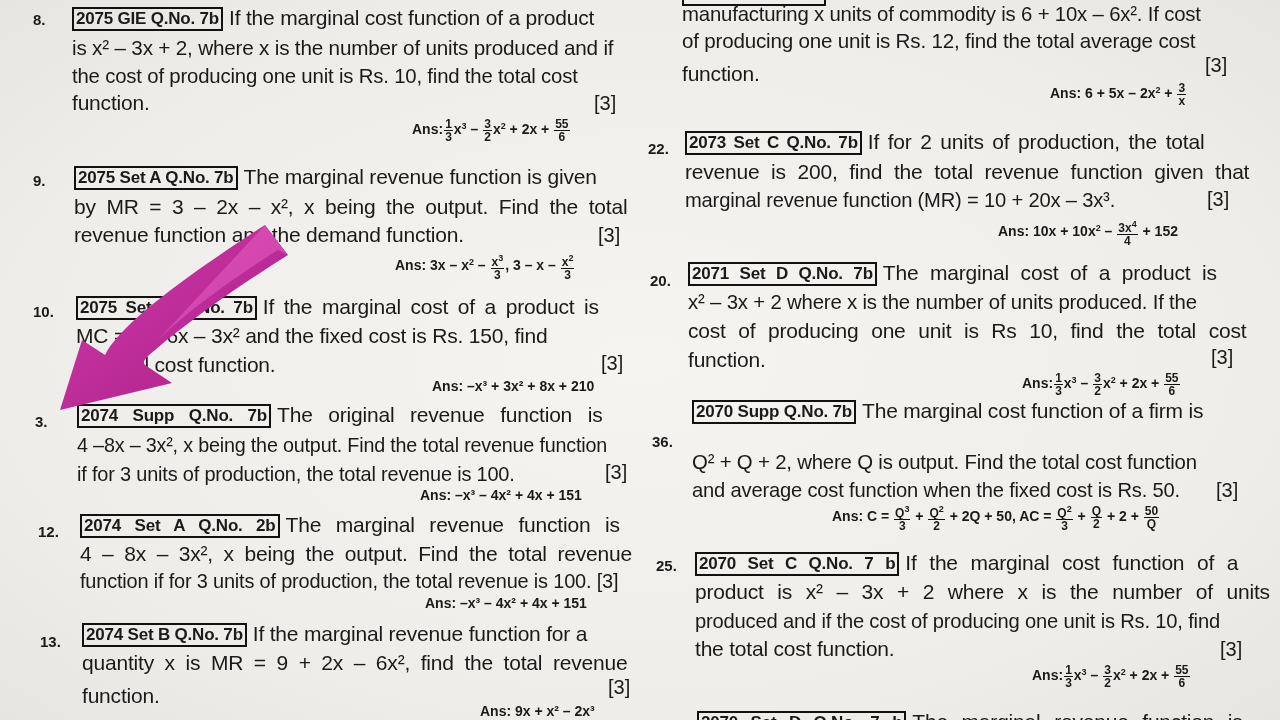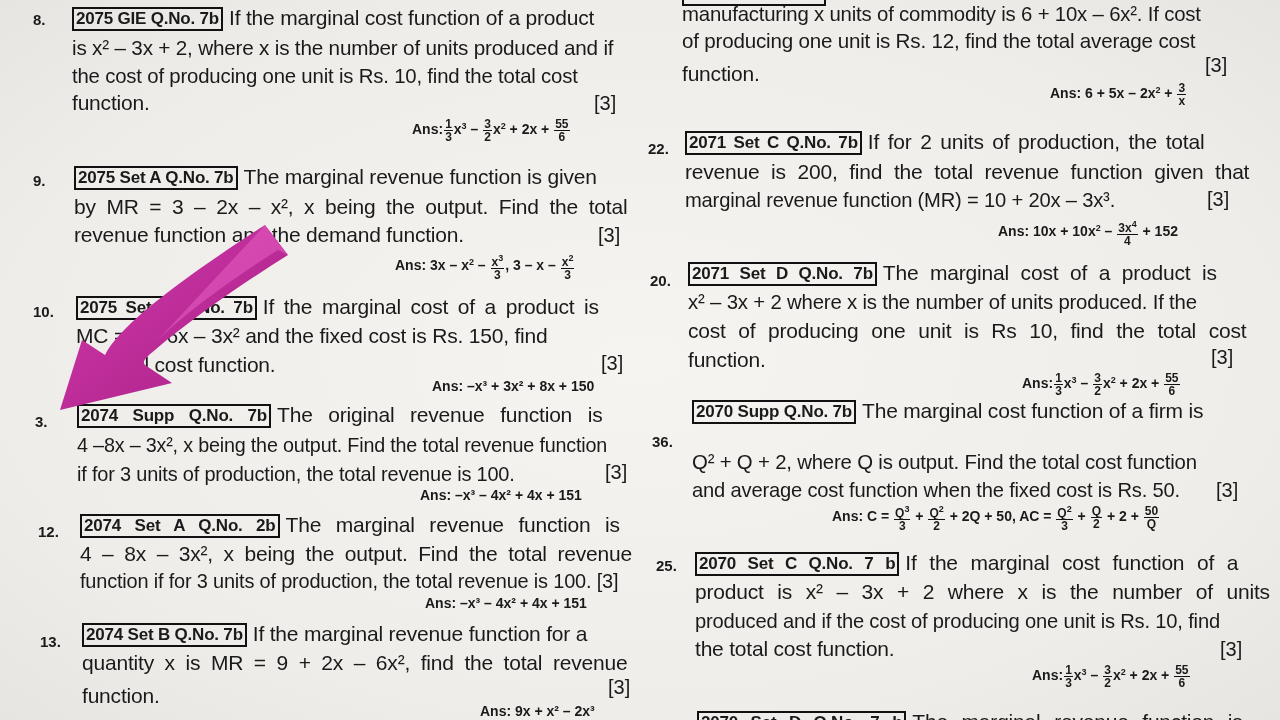--- a/index.html
+++ b/index.html
@@ -71,21 +71,21 @@
   </div>
 
   <div>
     <span class="num" style="left:33px;top:303px">10.</span>
     <div class="line" style="left:76px;top:295px;word-spacing:4px">
       <span class="tag">2075 Set B Q.No. 7b</span><span>If the marginal cost of a product is</span>
     </div>
     <div class="line" style="left:76px;top:324px">MC = 8 + 6x – 3x² and the fixed cost is Rs. 150, find</div>
     <div class="line" style="left:76px;top:353px">the total cost function.</div>
     <span class="marks" style="left:601px;top:352px">[3]</span>
-    <div class="ans" style="left:432px;top:378px">Ans: –x³ + 3x² + 8x + 150</div>
+    <div class="ans" style="left:432px;top:378px">Ans: –x³ + 3x² + 8x + 210</div>
   </div>
 
   <div>
     <span class="num" style="left:35px;top:413px">3.</span>
     <div class="line" style="left:77px;top:403px;word-spacing:10px">
       <span class="tag">2074 Supp Q.No. 7b</span><span>The original revenue function is</span>
     </div>
     <div class="line" style="left:77px;top:433px;transform:scaleX(0.94)">4 –8x – 3x², x being the output. Find the total revenue function</div>
     <div class="line" style="left:77px;top:462px;transform:scaleX(0.95)">if for 3 units of production, the total revenue is 100.</div>
     <span class="marks" style="left:605px;top:461px">[3]</span>
@@ -118,21 +118,21 @@
     <div class="line" style="left:682px;top:2px;transform:scaleX(0.97)">manufacturing x units of commodity is 6 + 10x – 6x². If cost</div>
     <div class="line" style="left:682px;top:29px;transform:scaleX(0.98)">of producing one unit is Rs. 12, find the total average cost</div>
     <div class="line" style="left:682px;top:62px">function.</div>
     <span class="marks" style="left:1205px;top:54px">[3]</span>
     <div class="ans" style="left:1050px;top:82px">Ans: 6 + 5x – 2x<sup>2</sup> + <span class="frac"><span class="n">3</span><span>x</span></span></div>
   </div>
 
   <div>
     <span class="num" style="left:648px;top:140px">22.</span>
     <div class="line" style="left:685px;top:130px;word-spacing:3px">
-      <span class="tag">2071 Set C Q.No. 7b</span><span>If for 2 units of production, the total</span>
+      <span class="tag">2073 Set C Q.No. 7b</span><span>If for 2 units of production, the total</span>
     </div>
     <div class="line" style="left:685px;top:160px;word-spacing:6px">revenue is 200, find the total revenue function given that</div>
     <div class="line" style="left:685px;top:188px;transform:scaleX(0.96)">marginal revenue function (MR) = 10 + 20x – 3x³.</div>
     <span class="marks" style="left:1207px;top:188px">[3]</span>
     <div class="ans" style="left:998px;top:218px">Ans: 10x + 10x<sup>2</sup> – <span class="frac"><span class="n">3x<sup>4</sup></span><span>4</span></span> + 152</div>
   </div>
 
   <div>
     <span class="num" style="left:650px;top:272px">20.</span>
     <div class="line" style="left:688px;top:261px;word-spacing:6px">

